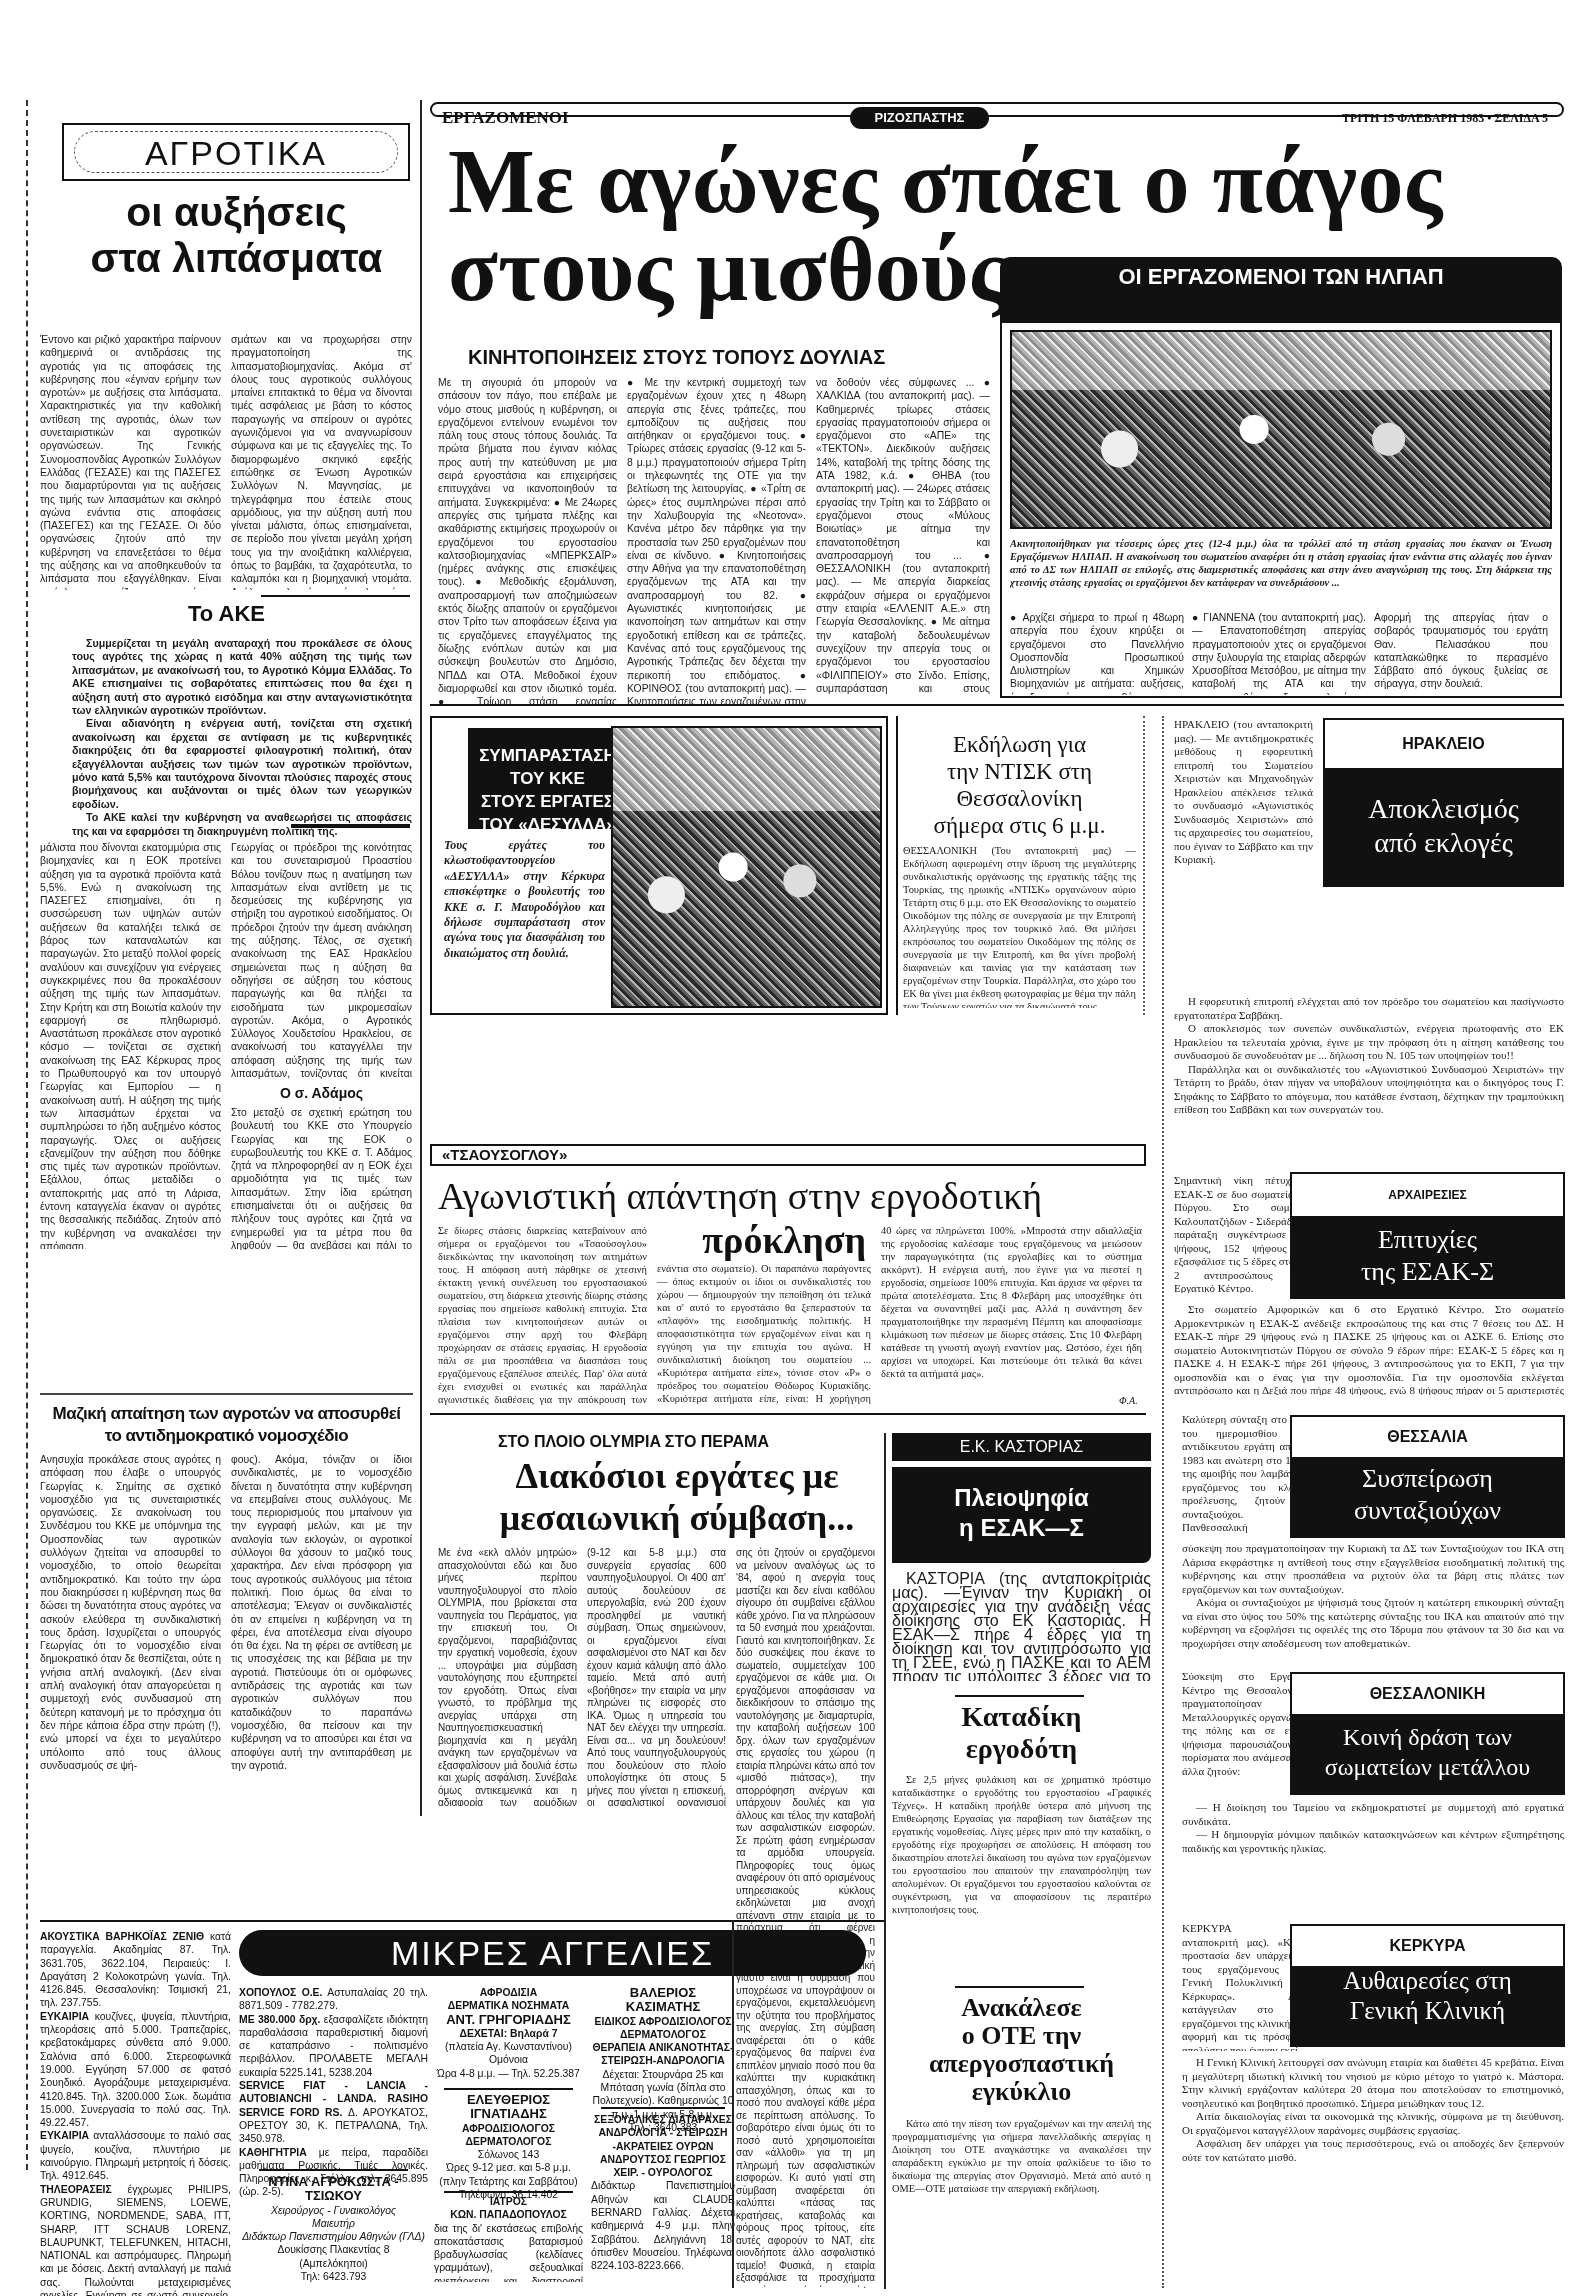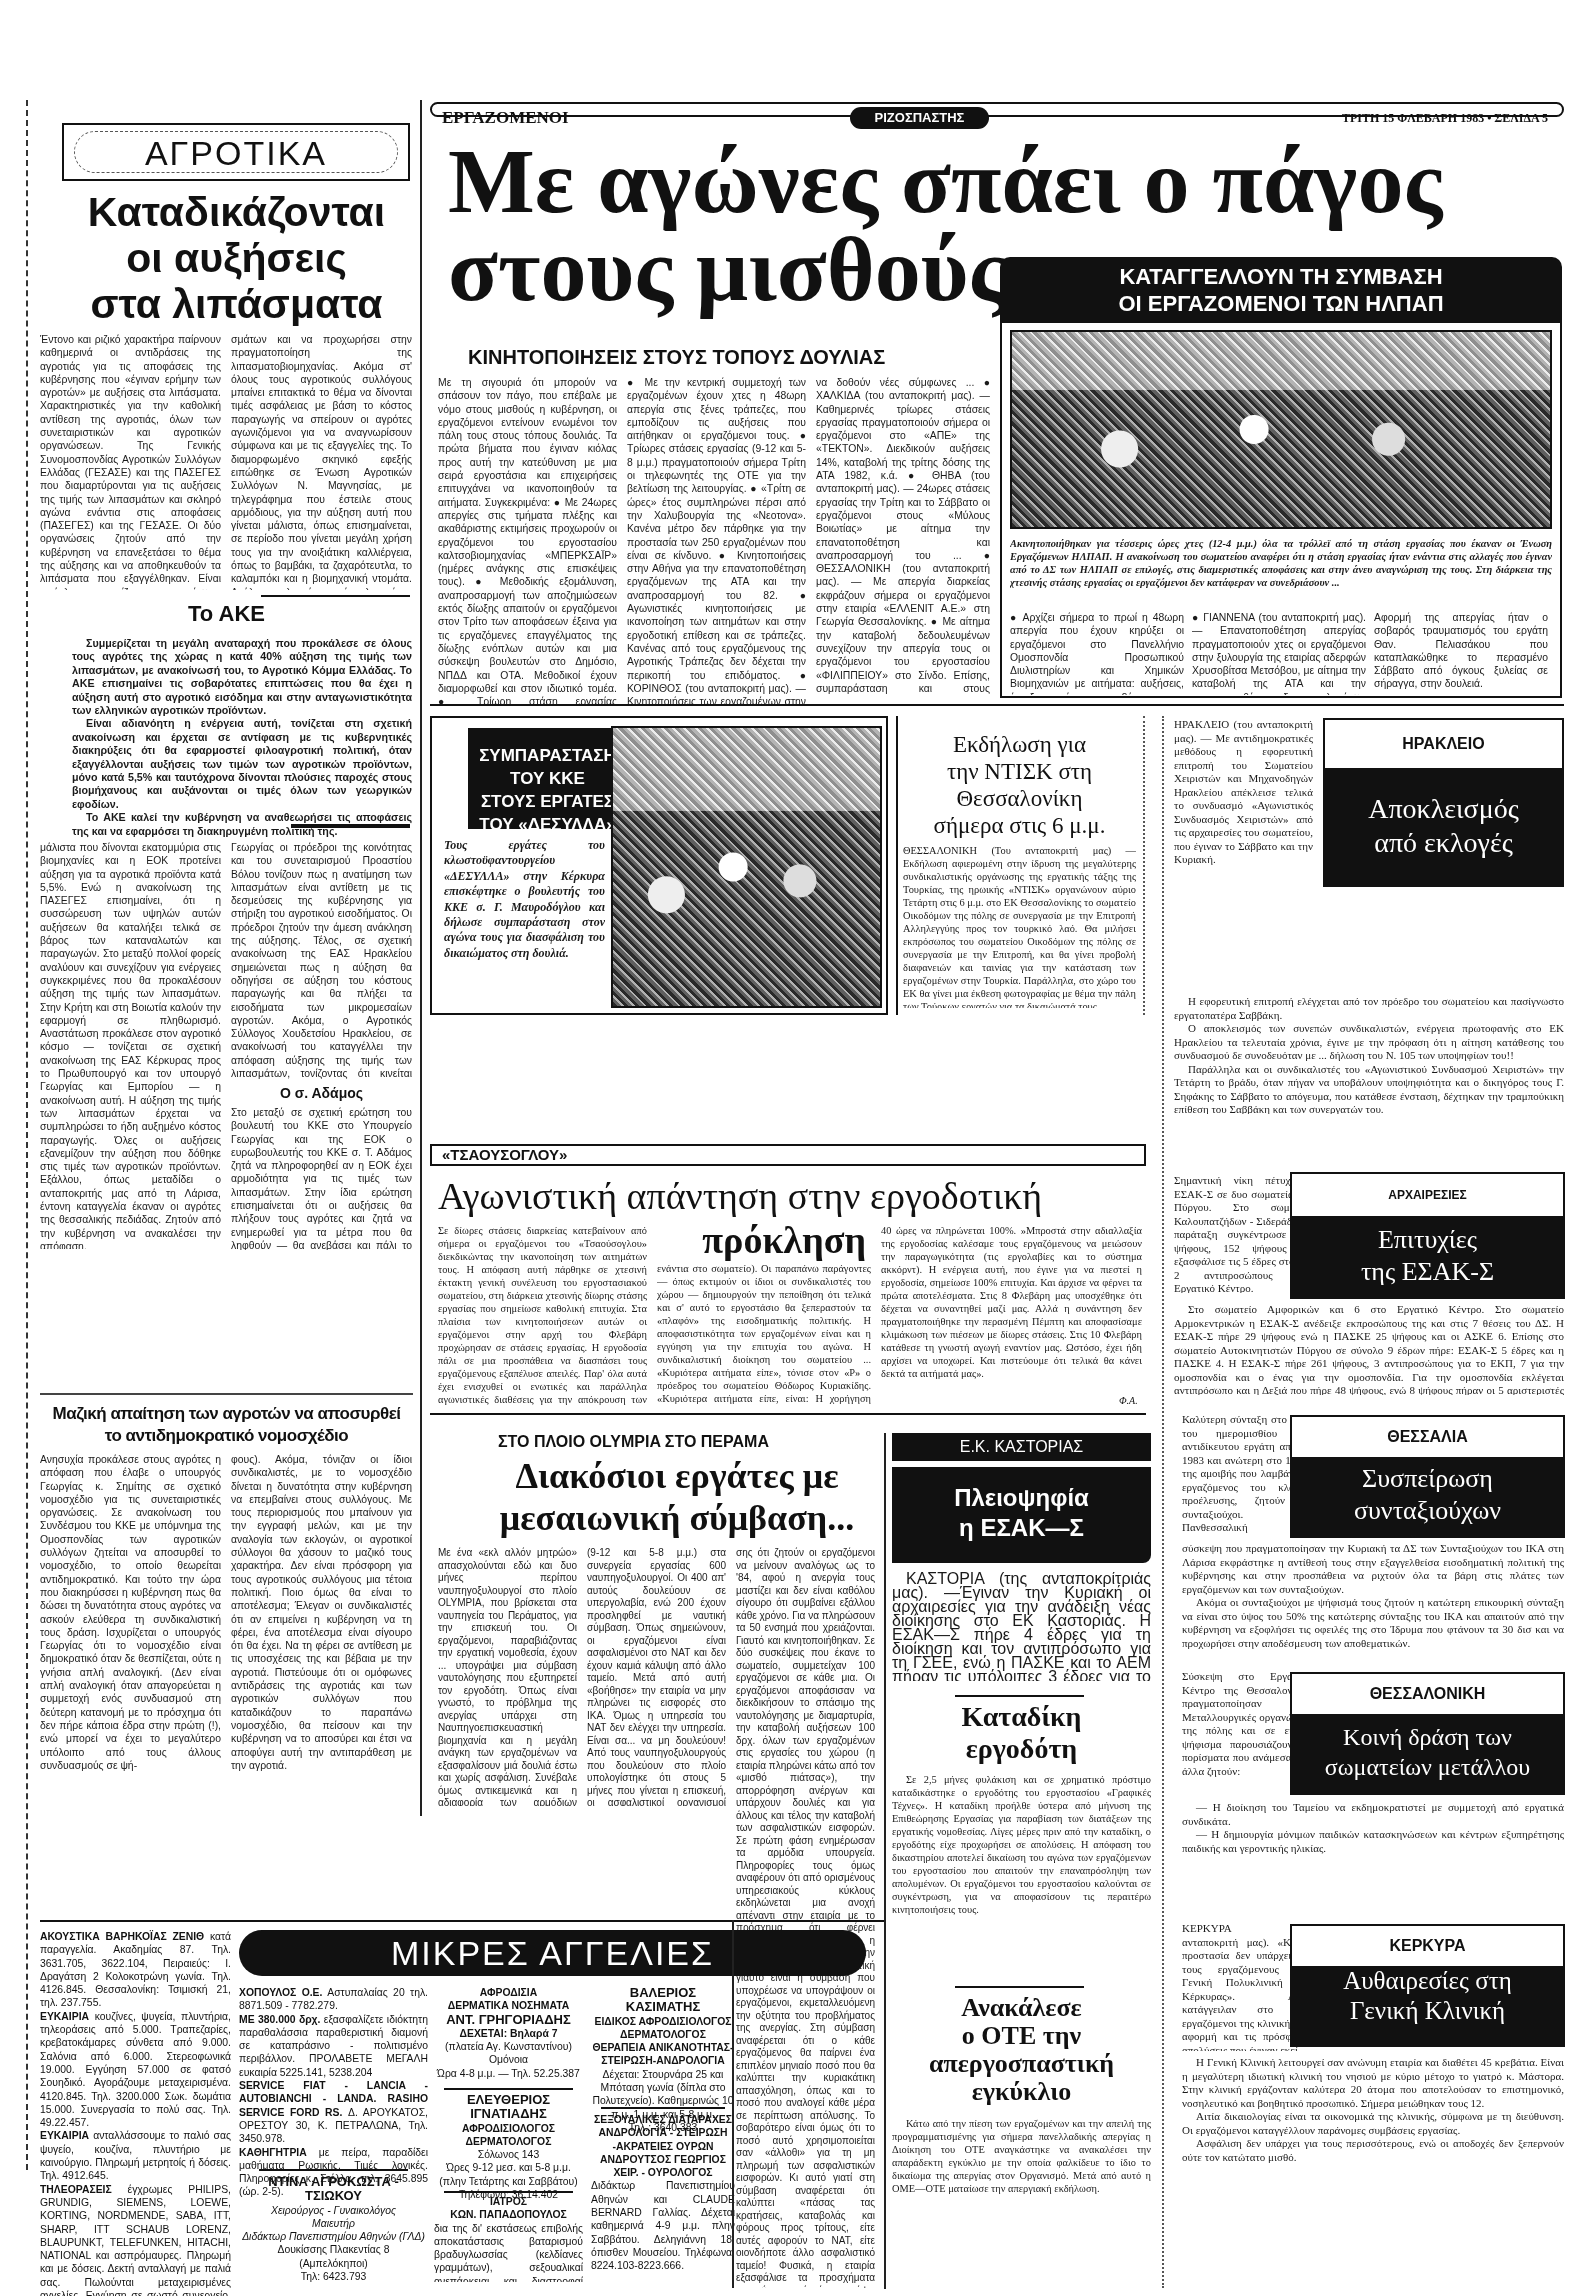--- a/index.html
+++ b/index.html
@@ -34,21 +34,20 @@
   <span class="abs" style="left:10px;top:4px;font-family:'Liberation Serif',serif;font-weight:bold;font-size:17px;">ΕΡΓΑΖΟΜΕΝΟΙ</span>
   <span class="abs" style="left:418px;top:3px;height:22px;width:139px;background:#111;color:#fff;border-radius:11px;font-family:'Liberation Sans',sans-serif;font-weight:bold;font-size:13px;text-align:center;line-height:22px;">ΡΙΖΟΣΠΑΣΤΗΣ</span>
   <span class="abs" style="right:14px;top:7px;font-family:'Liberation Serif',serif;font-weight:bold;font-size:12px;">ΤΡΙΤΗ 15 ΦΛΕΒΑΡΗ 1983 • ΣΕΛΙΔΑ 5</span>
 </div>
 
 <div class="vline" style="left:26px;top:100px;height:2070px;border-left:2px dashed #333;background:none"></div>
 <div class="abs" style="left:62px;top:123px;width:348px;height:58px;border:2px solid #111;">
   <div style="margin:6px 10px;border:1px dashed #555;border-radius:22px;height:42px;text-align:center;font-family:'Liberation Sans',sans-serif;font-size:34px;line-height:42px;letter-spacing:2px">ΑΓΡΟΤΙΚΑ</div>
 </div>
 <div class="abs" style="left:40px;top:189px;width:393px;text-align:center;font-family:'Liberation Sans',sans-serif;font-weight:bold;font-size:41px;line-height:46px;">
-  <div>Καταδικάζονται</div>
   <div>οι αυξήσεις</div>
   <div>στα λιπάσματα</div>
 </div>
 <div class="abs body-text" style="left:40px;top:333px;width:181px;height:257px;">Έντονο και ριζικό χαρακτήρα παίρνουν καθημερινά οι αντιδράσεις της αγροτιάς για τις αποφάσεις της κυβέρνησης που «έγιναν ερήμην των αγροτών» με αυξήσεις στα λιπάσματα. Χαρακτηριστικές για την καθολική αντίθεση της αγροτιάς, όλων των συνεταιριστικών και αγροτικών οργανώσεων. Της Γενικής Συνομοσπονδίας Αγροτικών Συλλόγων Ελλάδας (ΓΕΣΑΣΕ) και της ΠΑΣΕΓΕΣ που διαμαρτύρονται για τις αυξήσεις της τιμής των λιπασμάτων και σκληρό αγώνα ενάντια στις αποφάσεις (ΠΑΣΕΓΕΣ) και της ΓΕΣΑΣΕ. Οι δύο οργανώσεις ζητούν από την κυβέρνηση να επανεξετάσει το θέμα της αύξησης και να αποθηκευθούν τα λιπάσματα που εξαγγέλθηκαν. Είναι πρόκληση — τονίζεται σε ανακοίνωση της ΓΕΣΑΣΕ — η αύξηση κατά 40% στα λιπάσματα την ώρα</div>
 <div class="abs body-text" style="left:231px;top:333px;width:181px;height:257px;">σμάτων και να προχωρήσει στην πραγματοποίηση της λιπασματοβιομηχανίας. Ακόμα στ' όλους τους αγροτικούς συλλόγους μπαίνει επιτακτικά το θέμα να δίνονται τιμές ασφάλειας με βάση το κόστος παραγωγής να σπείρουν οι αγρότες αγωνιζόμενοι για να αναγνωρίσουν σύμφωνα και με τις εξαγγελίες της. Το διαμορφωμένο σκηνικό εφεξής ειπώθηκε σε Ένωση Αγροτικών Συλλόγων Ν. Μαγνησίας, με τηλεγράφημα που έστειλε στους αρμόδιους, για την αύξηση αυτή που γίνεται μάλιστα, όπως επισημαίνεται, σε περίοδο που γίνεται μεγάλη χρήση τους για την ανοιξιάτικη καλλιέργεια, όπως το βαμβάκι, τα ζαχαρότευτλα, το καλαμπόκι και η βιομηχανική ντομάτα. Ανάλογο τηλεγράφημα έστειλε επίσης και ο αγροτικός σύλλογος Λεχωνίων. Τέλος με τηλεγράφημά τους προς τον υπουργό</div>
 <div class="hline" style="left:261px;top:595px;width:149px;height:2px"></div>
 
 <div class="abs" style="left:40px;top:601px;width:373px;text-align:center;font-family:'Liberation Sans',sans-serif;font-weight:bold;font-size:22px;">Το ΑΚΕ</div>
 <div class="abs body-text" style="left:72px;top:637px;width:340px;font-weight:bold;font-size:10.7px;line-height:13.4px">
   <p>Συμμερίζεται τη μεγάλη αναταραχή που προκάλεσε σε όλους τους αγρότες της χώρας η κατά 40% αύξηση της τιμής των λιπασμάτων, με ανακοίνωσή του, το Αγροτικό Κόμμα Ελλάδας. Το ΑΚΕ επισημαίνει τις σοβαρότατες επιπτώσεις που θα έχει η αύξηση αυτή στο αγροτικό εισόδημα και στην ανταγωνιστικότητα των ελληνικών αγροτικών προϊόντων.</p>
@@ -75,21 +74,20 @@
 <div class="abs" style="left:438px;top:137px;width:1124px;font-family:'Liberation Serif',serif;font-weight:bold;font-size:92px;line-height:88px;">
   <div style="padding-left:10px">Με αγώνες σπάει ο πάγος</div>
   <div style="padding-left:10px">στους μισθούς</div>
 </div>
 <div class="abs" style="left:468px;top:346px;font-family:'Liberation Sans',sans-serif;font-size:20px;font-weight:bold;">ΚΙΝΗΤΟΠΟΙΗΣΕΙΣ ΣΤΟΥΣ ΤΟΠΟΥΣ ΔΟΥΛΙΑΣ</div>
 <div class="abs body-text" style="left:438px;top:376px;width:179px;height:328px;">Με τη σιγουριά ότι μπορούν να σπάσουν τον πάγο, που επέβαλε με νόμο στους μισθούς η κυβέρνηση, οι εργαζόμενοι εντείνουν ενωμένοι τον πάλη τους στους τόπους δουλιάς. Τα πρώτα βήματα που έγιναν κιόλας προς αυτή την κατεύθυνση με μια σειρά εργοστάσια και επιχειρήσεις επιτυγχάνει να ικανοποιηθούν τα αιτήματα. Συγκεκριμένα: ● Με 24ωρες απεργίες στις τμήματα πλέξης και ακαθάριστης εκτιμήσεις προχωρούν οι εργαζόμενοι του εργοστασίου καλτσοβιομηχανίας «ΜΠΕΡΚΣΑΪΡ» (ημέρες ανάγκης στις επισκέψεις τους). ● Μεθοδικής εξομάλυνση, αναπροσαρμογή των αποζημιώσεων εκτός δίωξης απαιτούν οι εργαζόμενοι στον Τρίτο των αποφάσεων έξεινα για τις εργαζόμενες επαγγέλματος της δίωξης ενόπλων αυτών και μια σύσκεψη βουλευτών στο Δημόσιο, ΝΠΔΔ και ΟΤΑ. Μεθοδικοί έχουν διαμορφωθεί και στον ιδιωτικό τομέα. ● Τρίωρη στάση εργασίας πραγματοποιούν σήμερα οι εργαζόμενοι της 3μ.μ.) οι δεκαπενταήμερες απεργίες της τράπεζας «ΙΟΝΙΚΗ» στο πλαίσιο της πολυήμερης κινητοποίησης.</div>
 <div class="abs body-text" style="left:627px;top:376px;width:179px;height:328px;">● Με την κεντρική συμμετοχή των εργαζομένων έχουν χτες η 48ωρη απεργία στις ξένες τράπεζες, που εμποδίζουν τις αυξήσεις που αιτήθηκαν οι εργαζόμενοι τους. ● Τρίωρες στάσεις εργασίας (9-12 και 5-8 μ.μ.) πραγματοποιούν σήμερα Τρίτη οι τηλεφωνητές της ΟΤΕ για την βελτίωση της λειτουργίας. ● «Τρίτη σε ώρες» έτος συμπληρώνει πέρσι από την Χαλυβουργία της «Νεοτονα». Κανένα μέτρο δεν πάρθηκε για την προστασία των 250 εργαζομένων που είναι σε κίνδυνο. ● Κινητοποιήσεις στην Αθήνα για την επανατοποθέτηση εργαζόμενων της ΑΤΑ και την αναπροσαρμογή του 82. ● Αγωνιστικές κινητοποιήσεις με ικανοποίηση των αιτημάτων και στην εργοδοτική επίθεση και σε τράπεζες. Κανένας από τους εργαζόμενους της Αγροτικής Τράπεζας δεν δέχεται την περικοπή του επιδόματος. ● ΚΟΡΙΝΘΟΣ (του ανταποκριτή μας). — Κινητοποιήσεις των εργαζομένων στην «ΤΕΧΝΟΠΑΚ» Κορίνθου έκαναν τις 48ωρες στάσεις εργασίας την ΑΤΑ. Οι εργαζόμενοι ζητούν την καθιέρωση της ΑΤΑ, επέκταση του 2112.</div>
 <div class="abs body-text" style="left:816px;top:376px;width:174px;height:318px;">να δοθούν νέες σύμφωνες ... ● ΧΑΛΚΙΔΑ (του ανταποκριτή μας). — Καθημερινές τρίωρες στάσεις εργασίας πραγματοποιούν σήμερα οι εργαζόμενοι στο «ΑΠΕ» της «ΤΕΚΤΟΝ». Διεκδικούν αυξήσεις 14%, καταβολή της τρίτης δόσης της ΑΤΑ 1982, κ.ά. ● ΘΗΒΑ (του ανταποκριτή μας). — 24ωρες στάσεις εργασίας την Τρίτη και το Σάββατο οι εργαζόμενοι στους «Μύλους Βοιωτίας» με αίτημα την επανατοποθέτηση και αναπροσαρμογή του ... ● ΘΕΣΣΑΛΟΝΙΚΗ (του ανταποκριτή μας). — Με απεργία διαρκείας εκφράζουν σήμερα οι εργαζόμενοι στην εταιρία «ΕΛΛΕΝΙΤ Α.Ε.» στη Γεωργία Θεσσαλονίκης. ● Με αίτημα την καταβολή δεδουλευμένων συνεχίζουν την απεργία τους οι εργαζόμενοι του εργοστασίου «ΦΙΛΙΠΠΕΙΟΥ» στο Σίνδο. Επίσης, συμπαράσταση και στους εργαζόμενους της «ΑΤΕ ΑΞΙΟΣ ΚΗ» στη Νάουσα, οι εργαζόμενοι στην «Πλαστική Καβάλας» κ.ά. ● Οι εργαζόμενοι της ηλεκτροβιομηχανίας «ΊΡΕΚΛΗΣ Πολυλόγου» στη Βορειοανατολική βουλή στα εργασία για την αξίωση επανατοποθέτηση απαιτούν.</div>
 
 <div class="abs black-box" style="left:1000px;top:257px;width:562px;height:66px;border-radius:10px 10px 0 0;font-family:'Liberation Sans',sans-serif;font-weight:bold;font-size:22px;line-height:27px;padding-top:6px">
-  <div>ΚΑΤΑΓΓΕΛΛΟΥΝ ΤΗ ΣΥΜΒΑΣΗ</div>
   <div>ΟΙ ΕΡΓΑΖΟΜΕΝΟΙ ΤΩΝ ΗΛΠΑΠ</div>
 </div>
 <div class="abs" style="left:1000px;top:320px;width:562px;height:378px;border:2px solid #111;border-top:none"></div>
 <div class="photo" style="left:1010px;top:330px;width:542px;height:199px;"></div>
 <div class="abs serif-text" style="left:1010px;top:537px;width:542px;height:68px;font-style:italic;font-weight:bold;font-size:10.4px;line-height:13px">Ακινητοποιήθηκαν για τέσσερις ώρες χτες (12-4 μ.μ.) όλα τα τρόλλεϊ από τη στάση εργασίας που έκαναν οι Ένωση Εργαζόμενων ΗΛΠΑΠ. Η ανακοίνωση του σωματείου αναφέρει ότι η στάση εργασίας ήταν ενάντια στις αλλαγές που έγιναν από το ΔΣ των ΗΛΠΑΠ σε επιλογές, στις διαμεριστικές αποφάσεις και στην άνευ αναγνώριση της τους. Στη διάρκεια της χτεσινής στάσης εργασίας οι εργαζόμενοι δεν κατάφεραν να συνεδριάσουν ...</div>
 <div class="abs body-text" style="left:1010px;top:611px;width:174px;height:84px;">● Αρχίζει σήμερα το πρωί η 48ωρη απεργία που έχουν κηρύξει οι εργαζόμενοι στο Πανελλήνιο Ομοσπονδία Προσωπικού Διυλιστηρίων και Χημικών Βιομηχανιών με αιτήματα: αυξήσεις, ένταξη στο έργο της κυβέρνησης και 17% της ... στη βάση πλαισίου όπως στα 56 κ.ά.</div>
 <div class="abs body-text" style="left:1192px;top:611px;width:174px;height:84px;">● ΓΙΑΝΝΕΝΑ (του ανταποκριτή μας). — Επανατοποθέτηση απεργίας πραγματοποιούν χτες οι εργαζόμενοι στην ξυλουργία της εταιρίας αδερφών Χρυσοβίτσα Μετσόβου, με αίτημα την καταβολή της ΑΤΑ και την επανατοποθέτηση δυο απολυμένων συναδέλφων τους.</div>
 <div class="abs body-text" style="left:1374px;top:611px;width:174px;height:84px;">Αφορμή της απεργίας ήταν ο σοβαρός τραυματισμός του εργάτη Θαν. Πελιασάκου που καταπλακώθηκε το περασμένο Σάββατο από όγκους ξυλείας σε σήραγγα, στην δουλειά.</div>
 
 <div class="hline" style="left:430px;top:704px;width:1134px;height:2px"></div>

